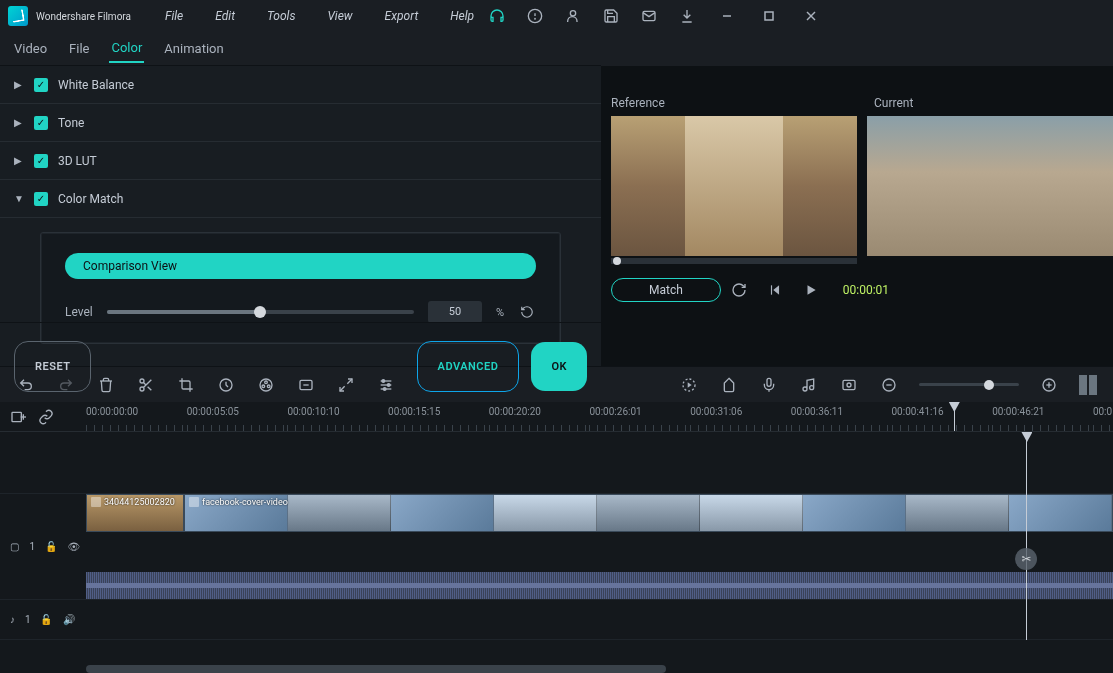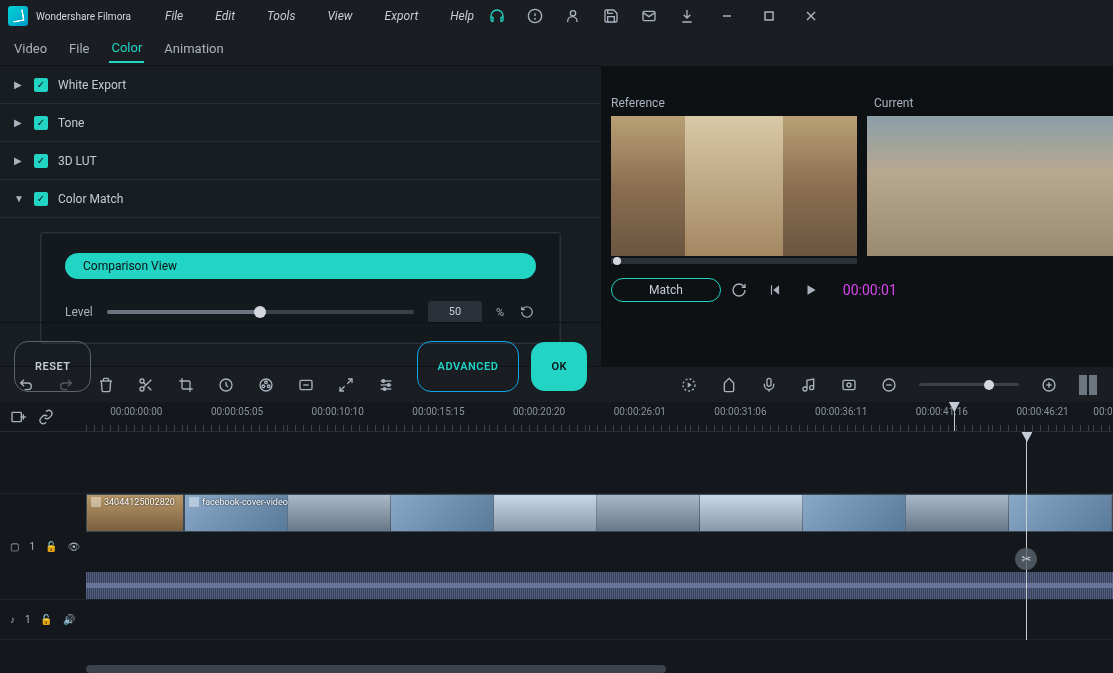--- a/index.html
+++ b/index.html
@@ -60,35 +60,35 @@
 .preview-box { flex:1; background:#000; position:relative; overflow:hidden; }
 .preview-ref { background:linear-gradient(180deg,#b8a074 0%,#8b6f52 50%,#6b5540 100%); }
 .preview-ref::after { content:""; position:absolute; left:30%; right:30%; top:0; bottom:0; background:linear-gradient(180deg,#d9c8a8,#a38862); }
 .preview-cur { background:linear-gradient(180deg,#8a9fa8 0%,#b8a890 40%,#9a8a72 100%); }
 .preview-scrub { height:6px; background:#2a3138; position:relative; margin-top:2px; width:49%; }
 .preview-scrub::after { content:""; position:absolute; left:2px; top:-1px; width:8px; height:8px; background:#d4d8dd; border-radius:50%; }
 
 .preview-ctrl { display:flex; align-items:center; gap:16px; margin-top:14px; }
 .match-btn { padding:4px 37px; border:1px solid #21d4c4; color:#c5ccd6; border-radius:12px; font-size:12px; cursor:pointer; }
 .pctl-icon { width:20px; height:20px; color:#aab2bd; cursor:pointer; display:flex; align-items:center; justify-content:center; }
-.timecode { color:#d946ef; font-size:14px; margin-left:6px; }
+.timecode { color:#bef264; font-size:12px; margin-left:6px; }
 
 
 .toolbar { height:36px; background:#1a1e23; display:flex; align-items:center; padding:0 16px; gap:20px; border-top:1px solid #0e1216; }
 .tool-icon { width:20px; height:20px; color:#aab2bd; cursor:pointer; display:flex; align-items:center; justify-content:center; }
 .tool-icon.dim { opacity:0.4; }
 .tool-icon svg { width:16px; height:16px; }
 .zoom-slider { width:100px; height:3px; background:#3a424a; border-radius:2px; position:relative; }
 .zoom-slider::after { content:""; position:absolute; left:70%; top:50%; width:10px; height:10px; background:#d4d8dd; border-radius:50%; transform:translate(-50%,-50%); }
 .view-toggle { width:18px; height:20px; display:flex; gap:2px; cursor:pointer; }
 .view-toggle span { flex:1; background:#6b7680; }
 .tl-header { height:30px; display:flex; border-bottom:1px solid #262c32; }
 .tl-left-head { width:86px; display:flex; align-items:center; padding:0 10px; gap:12px; }
 .tl-ruler { flex:1; position:relative; display:flex; }
-.ruler-seg { flex:1; position:relative; color:#8a929a; font-size:10px; padding-top:4px;text-align:center; }
+.ruler-seg { flex:1; position:relative; color:#8a929a; font-size:10px; padding-top:4px; }
 .ruler-seg::after { content:""; position:absolute; bottom:0; left:0; right:0; height:6px; background:repeating-linear-gradient(90deg,#3a424a 0,#3a424a 1px,transparent 1px,transparent 8px); }
 
 .tl-tracks { position:relative; }
 .tl-track { display:flex; border-bottom:1px solid #1e242a; }
 .tl-track-head { width:86px; display:flex; align-items:center; padding:0 10px; gap:10px; color:#aab2bd; font-size:10px; }
 .tl-track-body { flex:1; position:relative; }
 
 .track-gap { height:62px; }
 .track-video { height:106px; }
 .track-video .tl-track-body { display:flex; flex-direction:column;gap:40px; }
@@ -193,21 +193,21 @@
   <div class="tab">File</div>
   <div class="tab active">Color</div>
   <div class="tab">Animation</div>
 </div>
 
 <div class="main">
   <div class="left-panel">
     <div class="acc-row">
       <span class="acc-arrow">▶</span>
       <span class="chk">✓</span>
-      <span class="acc-label">White Export</span>
+      <span class="acc-label">White Balance</span>
     </div>
     <div class="acc-row">
       <span class="acc-arrow">▶</span>
       <span class="chk">✓</span>
       <span class="acc-label">Tone</span>
     </div>
     <div class="acc-row">
       <span class="acc-arrow">▶</span>
       <span class="chk">✓</span>
       <span class="acc-label">3D LUT</span>

